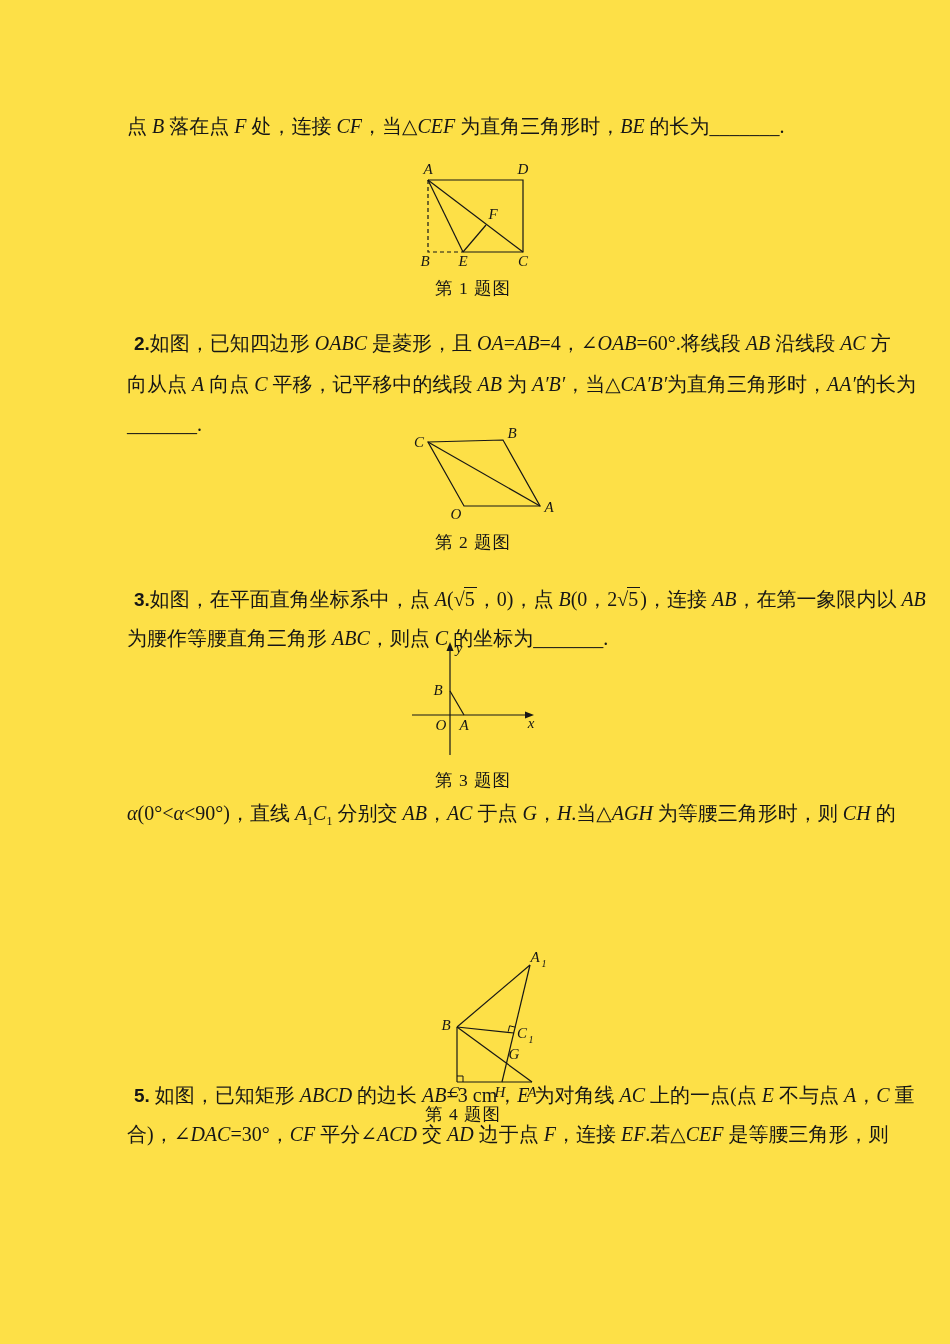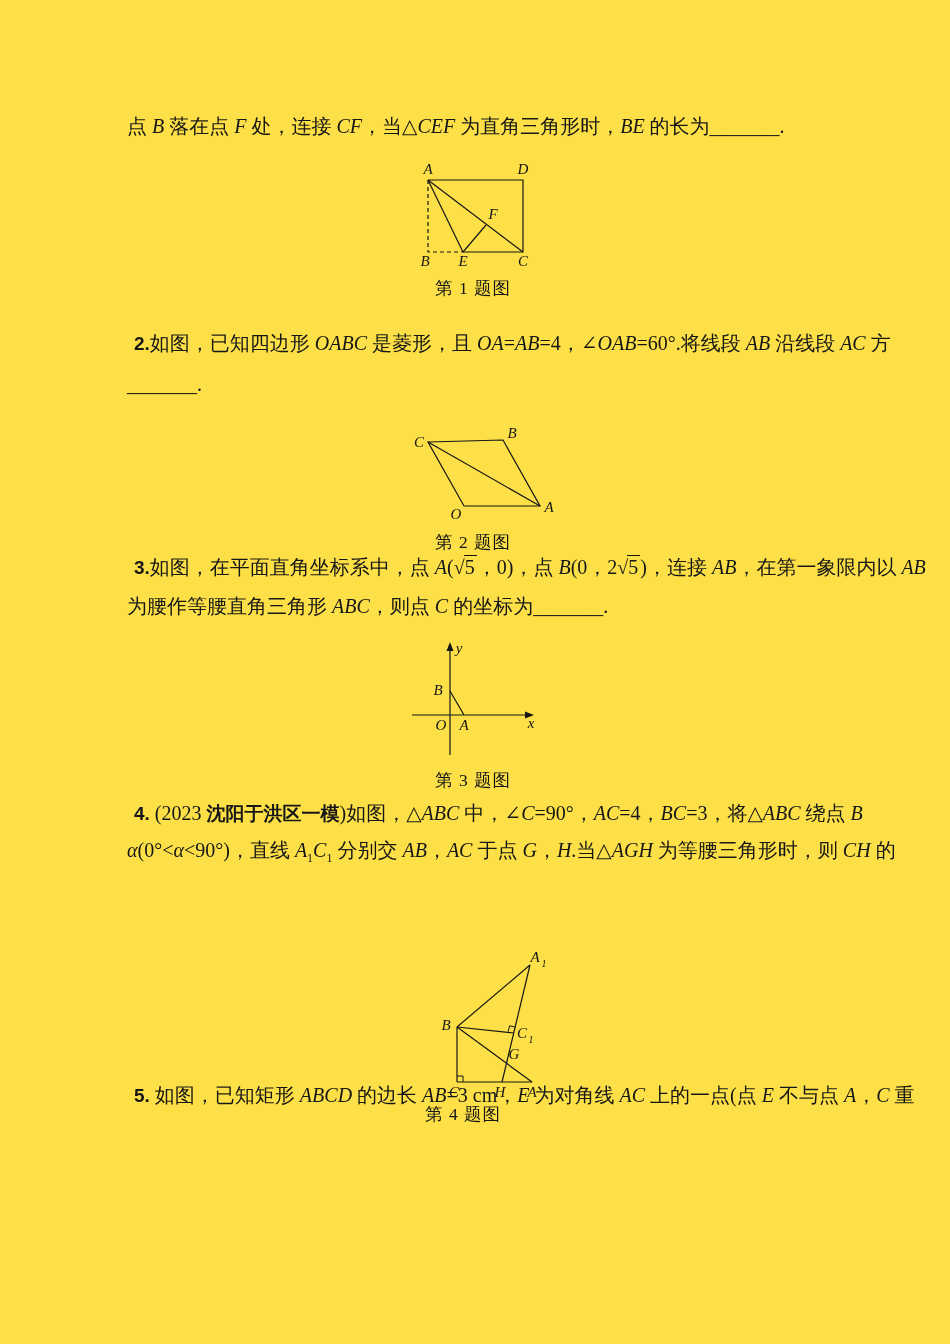--- a/index.html
+++ b/index.html
@@ -48,36 +48,37 @@
     <text x="118" y="12">D</text>
     <text x="20" y="104">B</text>
     <text x="58" y="104">E</text>
     <text x="118" y="104">C</text>
     <text x="88" y="57">F</text>
   </svg>
   <div class="caption" style="top:276px;left:-2px">第 1 题图</div>
 
   <div class="pblock lh40" style="top:323px">
     <p class="line ind"><span class="bd">2.</span><span>如图，已知四边形 </span><span class="it">OABC</span><span> 是菱形，且 </span><span class="it">OA</span><span>=</span><span class="it">AB</span><span>=4，∠</span><span class="it">OAB</span><span>=60°.将线段 </span><span class="it">AB</span><span> 沿线段 </span><span class="it">AC</span><span> 方</span></p>
+    <p class="line"><span>向从点 </span><span class="it">A</span><span> 向点 </span><span class="it">C</span><span> 平移，记平移中的线段 </span><span class="it">AB</span><span> 为 </span><span class="it">A′B′</span><span>，当△</span><span class="it">CA′B′</span><span>为直角三角形时，</span><span class="it">AA′</span><span>的长为</span></p>
     <p class="line"><span>_______.</span></p>
   </div>
 
   <svg class="fig-svg" style="left:413px;top:426px" width="150" height="95" viewBox="0 0 150 95">
     <g stroke="#161616" stroke-width="1.2" fill="none">
       <path d="M15,16 L90,14 L127,80 L51,80 Z"></path>
       <path d="M15,16 L127,80"></path>
     </g>
     <text x="6" y="21">C</text>
     <text x="99" y="12">B</text>
     <text x="43" y="93">O</text>
     <text x="136" y="86">A</text>
   </svg>
   <div class="caption" style="top:530px;left:-2px">第 2 题图</div>
 
-  <div class="pblock lh38" style="top:548px">
+  <div class="pblock lh38" style="top:580px">
     <p class="line ind"><span class="bd">3.</span><span>如图，在平面直角坐标系中，点 </span><span class="it">A</span><span>(</span><span class="sqrt"><span class="rsign">√</span><span class="rad">5</span></span><span>，0)，点 </span><span class="it">B</span><span>(0，2</span><span class="sqrt"><span class="rsign">√</span><span class="rad">5</span></span><span>)，连接 </span><span class="it">AB</span><span>，在第一象限内以 </span><span class="it">AB</span></p>
     <p class="line"><span>为腰作等腰直角三角形 </span><span class="it">ABC</span><span>，则点 </span><span class="it">C</span><span> 的坐标为</span><span>_______.</span></p>
   </div>
 
   <svg class="fig-svg" style="left:403px;top:640px" width="140" height="125" viewBox="0 0 140 125">
     <g stroke="#161616" stroke-width="1.2" fill="none">
       <path d="M47,115 L47,7"></path>
       <path d="M9,75 L125,75"></path>
       <path d="M47,51 L61,75"></path>
     </g>
@@ -85,21 +86,20 @@
     <polygon points="131,75 122,71.5 122,78.5" fill="#161616"></polygon>
     <text x="56" y="13">y</text>
     <text x="128" y="88">x</text>
     <text x="38" y="90">O</text>
     <text x="35" y="55">B</text>
     <text x="61" y="90">A</text>
   </svg>
   <div class="caption" style="top:768px;left:-2px">第 3 题图</div>
 
   <div class="pblock lh37" style="top:795px">
-    <p class="line ind"><span class="bd">4.</span><span> (2023 </span><span class="bd">沈阳于洪区一模</span><span>)如图，△</span><span class="it">ABC</span><span> 中，∠</span><span class="it">C</span><span>=90°，</span><span class="it">AC</span><span>=4，</span><span class="it">BC</span><span>=3，将△</span><span class="it">ABC</span><span> 绕点 </span><span class="it">B</span></p>
     <p class="line"><span class="it">α</span><span>(0°&lt;</span><span class="it">α</span><span>&lt;90°)，直线 </span><span class="it">A</span><sub>1</sub><span class="it">C</span><sub>1</sub><span> 分别交 </span><span class="it">AB</span><span>，</span><span class="it">AC</span><span> 于点 </span><span class="it">G</span><span>，</span><span class="it">H</span><span>.当△</span><span class="it">AGH</span><span> 为等腰三角形时，则 </span><span class="it">CH</span><span> 的</span></p>
   </div>
 
   <svg class="fig-svg" style="left:438px;top:948px" width="125" height="158" viewBox="0 0 125 158">
     <g stroke="#161616" stroke-width="1.2" fill="none">
       <path d="M19,134 L94,134"></path>
       <path d="M19,134 L19,79"></path>
       <path d="M19,79 L94,134"></path>
       <path d="M19,79 L92,17"></path>
       <path d="M92,17 L64,134"></path>
@@ -114,15 +114,16 @@
     <text x="93" y="95" class="subl">1</text>
     <text x="76" y="111">G</text>
     <text x="16" y="149">C</text>
     <text x="62" y="149">H</text>
     <text x="94" y="149">A</text>
   </svg>
   <div class="caption" style="top:1102px;left:-12px">第 4 题图</div>
 
   <div class="pblock lh38" style="top:1076px">
     <p class="line ind"><span class="bd">5.</span><span> 如图，已知矩形 </span><span class="it">ABCD</span><span> 的边长 </span><span class="it">AB</span><span>=3 cm，</span><span class="it">E</span><span> 为对角线 </span><span class="it">AC</span><span> 上的一点(点 </span><span class="it">E</span><span> 不与点 </span><span class="it">A</span><span>，</span><span class="it">C</span><span> 重</span></p>
+    <p class="line"><span>合)，∠</span><span class="it">DAC</span><span>=30°，</span><span class="it">CF</span><span> 平分∠</span><span class="it">ACD</span><span> 交 </span><span class="it">AD</span><span> 边于点 </span><span class="it">F</span><span>，连接 </span><span class="it">EF</span><span>.若△</span><span class="it">CEF</span><span> 是等腰三角形，则</span></p>
   </div>
 
 </div>
 
 </body></html>

